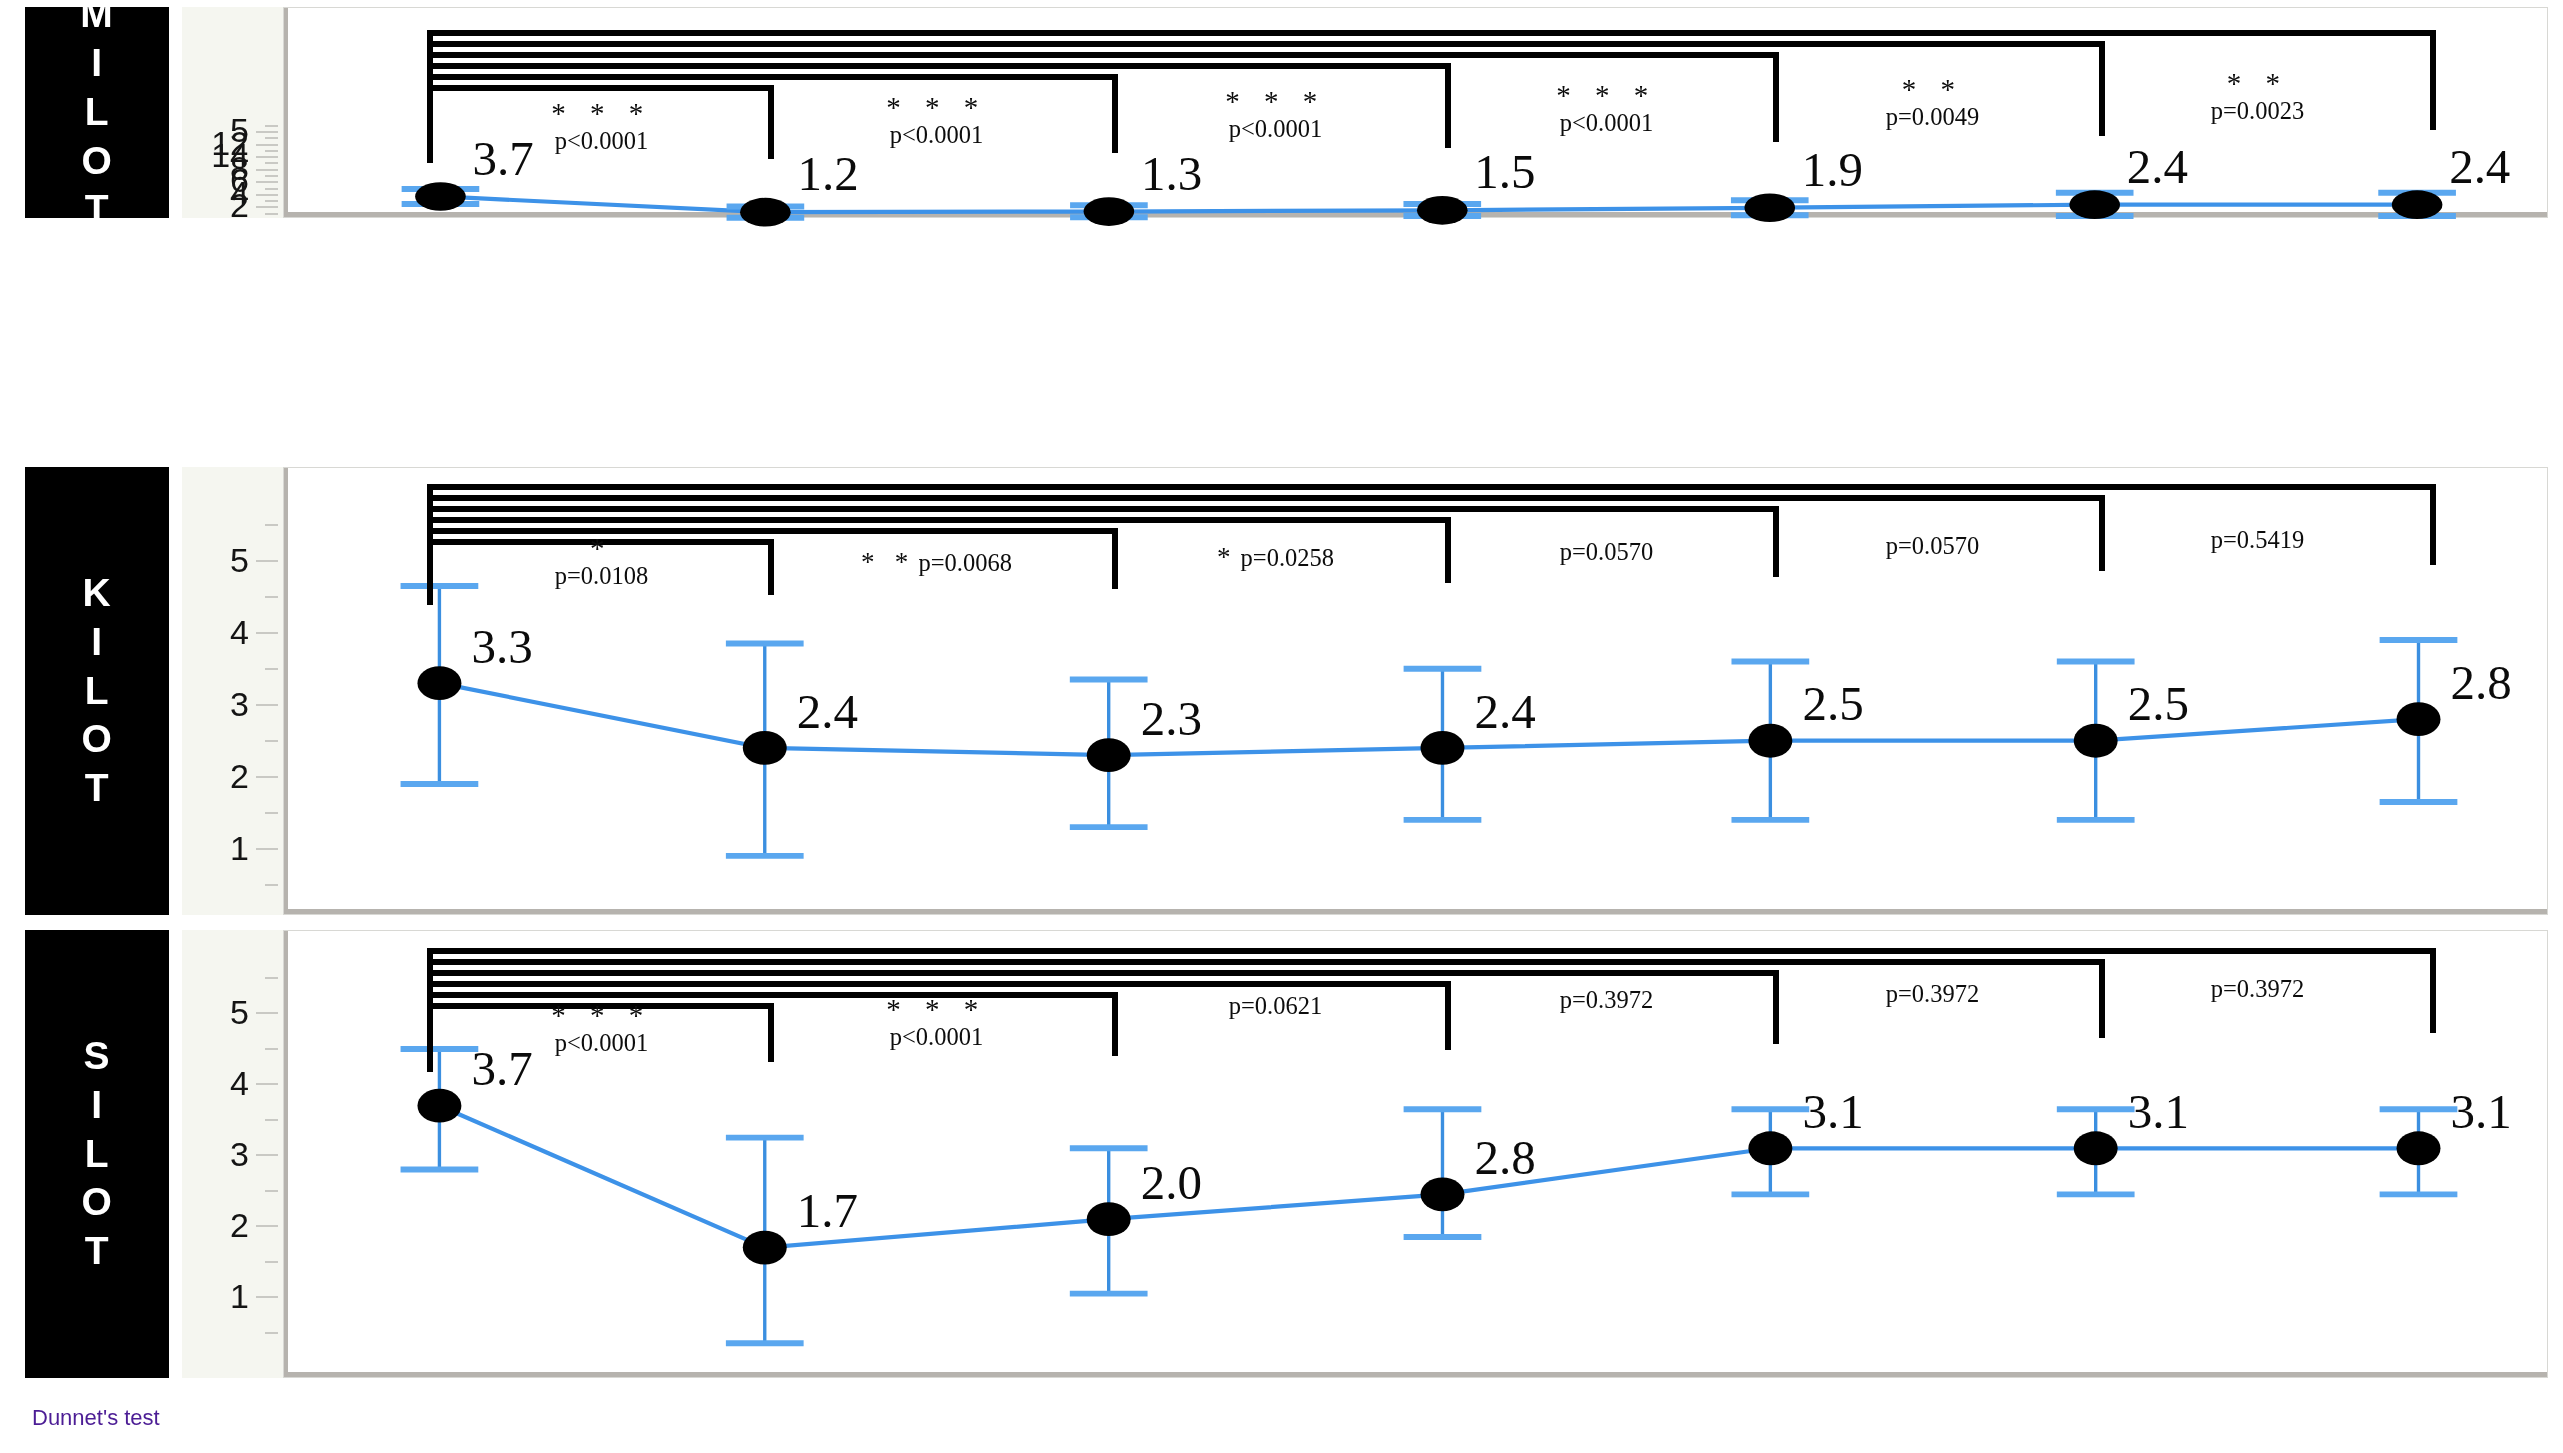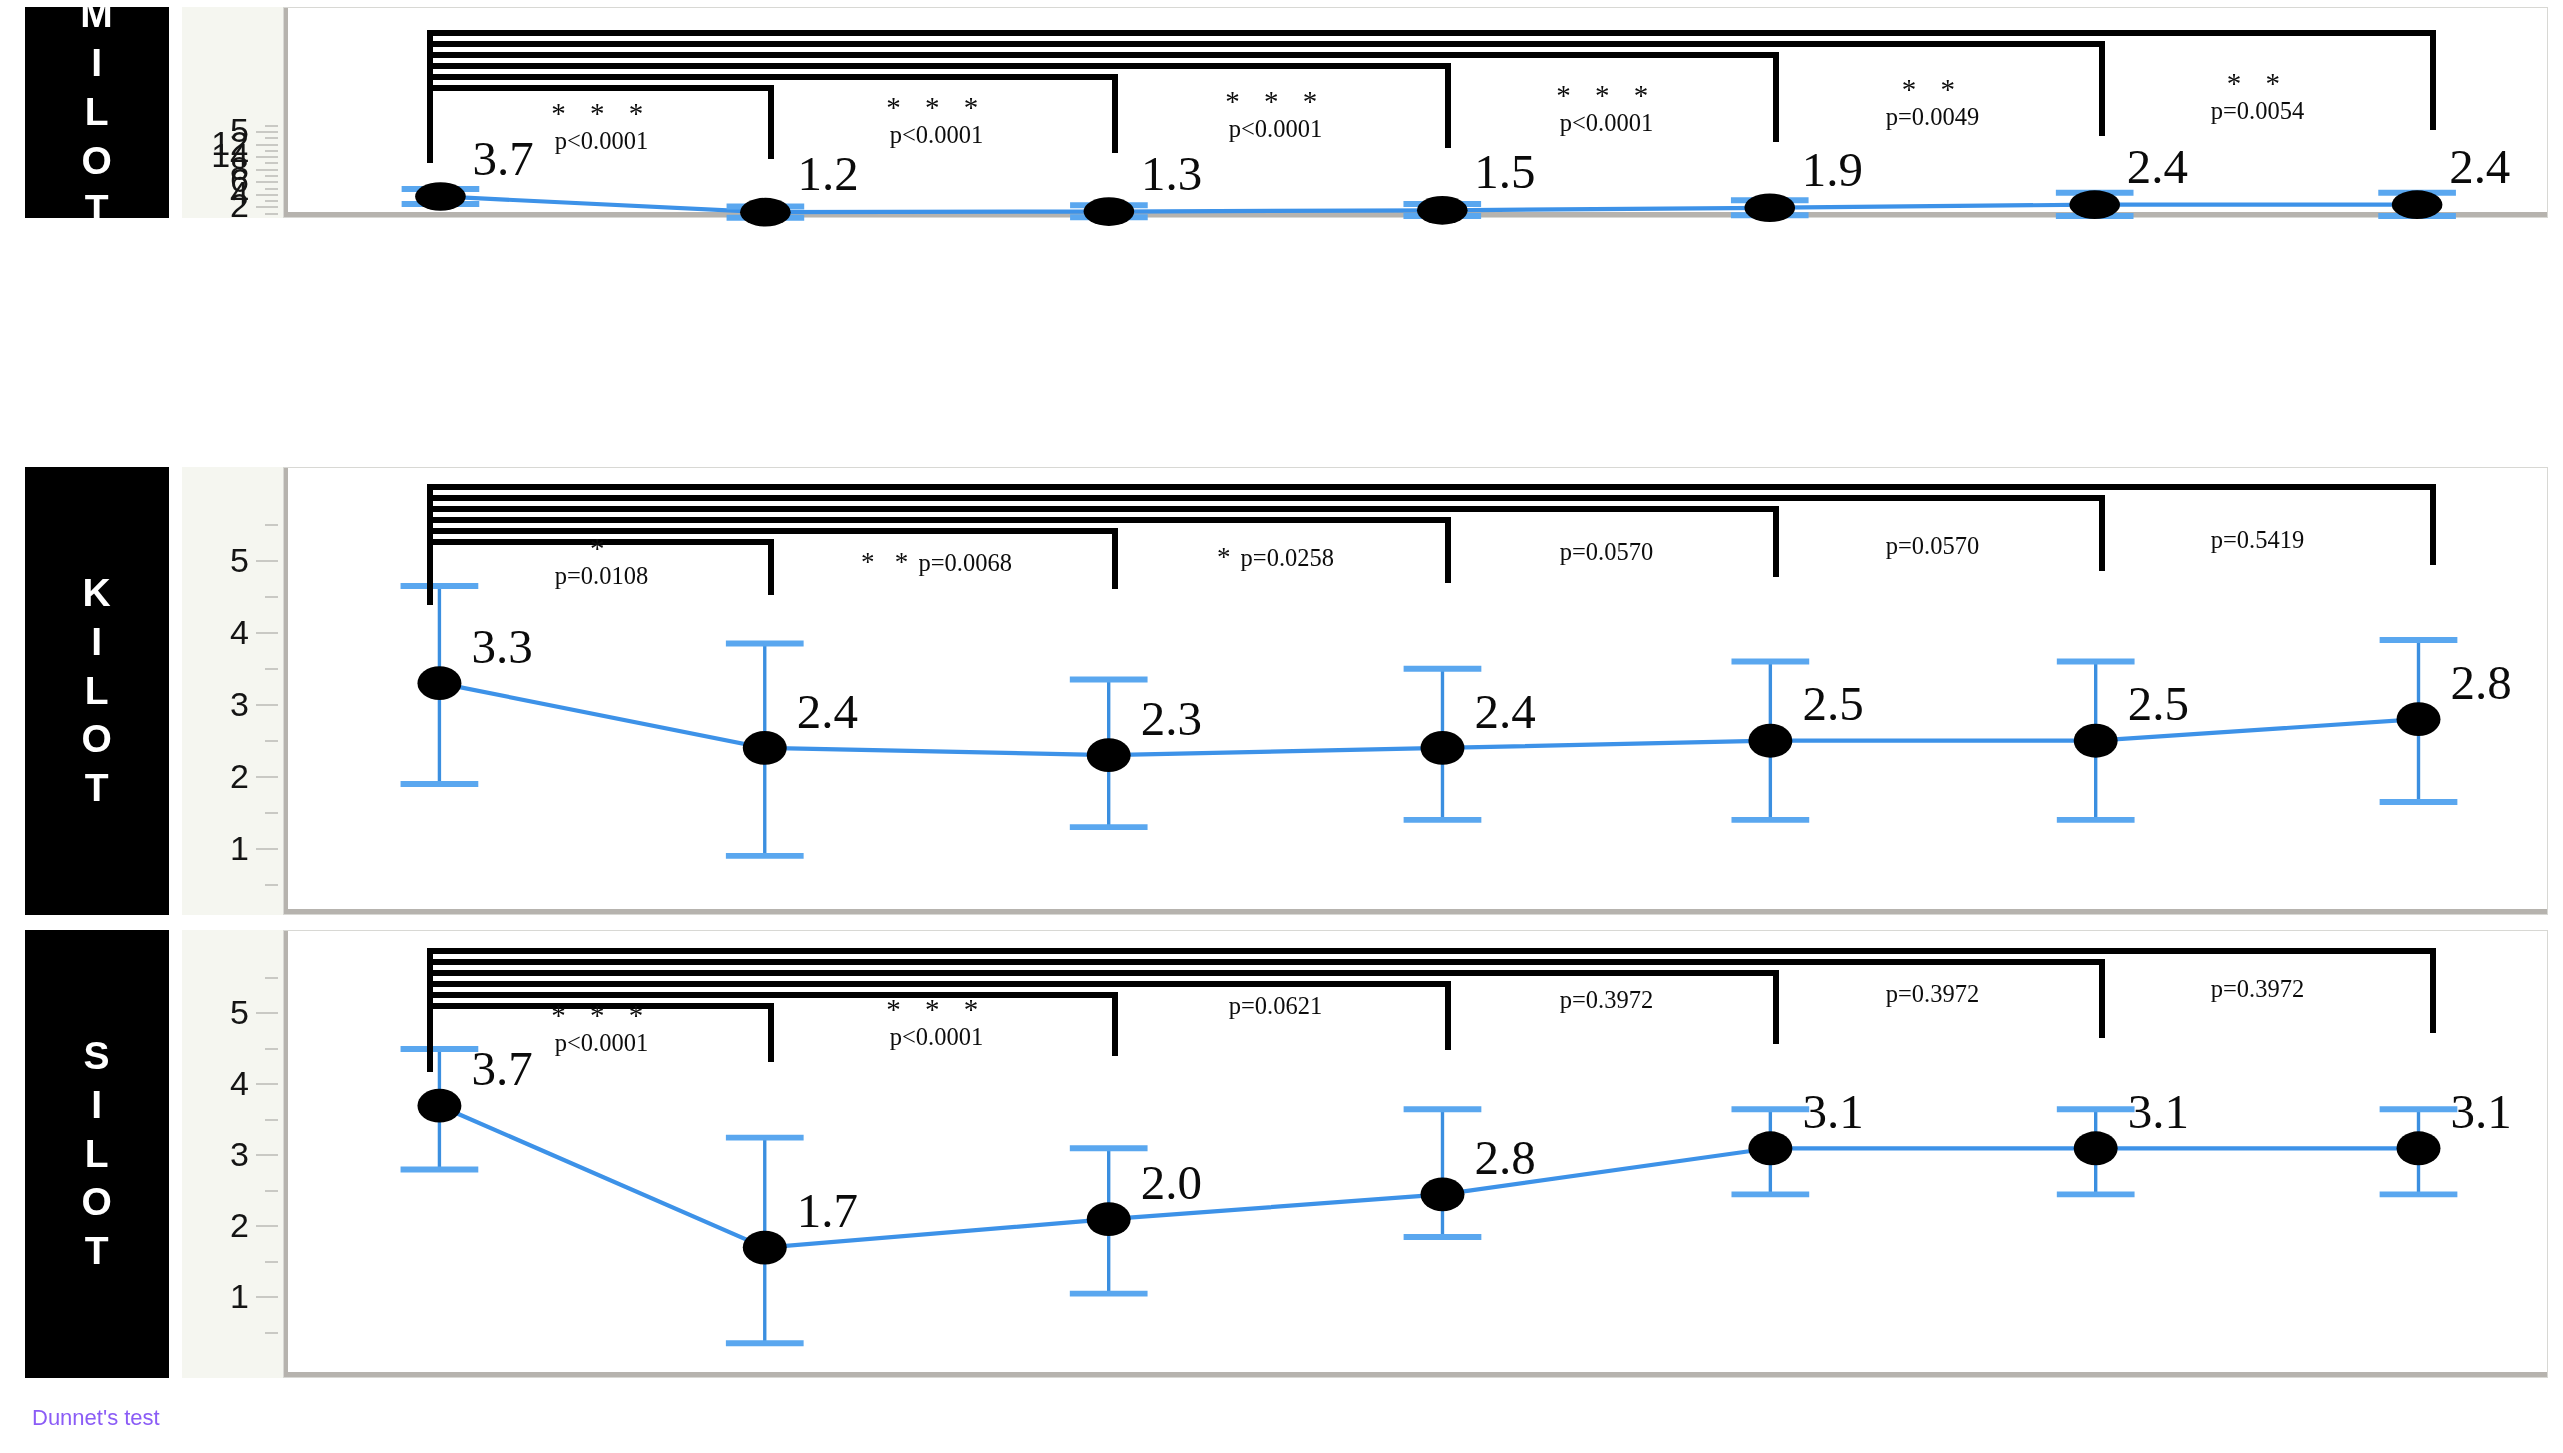--- a/index.html
+++ b/index.html
@@ -44,21 +44,21 @@
   .sig .stars{display:block;font-size:29px;letter-spacing:8.5px;line-height:25px;}
   .sig .pv{display:block;font-size:24.5px;line-height:29px;}
   .sig.inline .stars{display:inline;font-size:27px;letter-spacing:6.8px;}
   .sig.inline .pv{display:inline;font-size:24.5px;}
 
   
   .xaxis{position:absolute;left:0;top:1386px;width:2563px;height:68px;}
   .xlab{position:absolute;top:0;transform:translateX(-50%);font-family:"Liberation Serif",serif;
         font-size:47px;color:#0a0a0a;white-space:nowrap;}
   .testnote{position:absolute;left:32px;top:1405px;font-family:"Liberation Sans",sans-serif;
-            font-size:22px;color:#8b5cf6;}
+            font-size:22px;color:#4c1d95;}
 </style>
 </head>
 <body>
 
 <div class="sheet">
 
   <div class="panel" id="panel0" style="top:6.8px;height:211px;">
     <div class="side-label" style="height:211px;">
       <span>M</span>
       <span>I</span>
@@ -441,21 +441,21 @@
     </div>
     <div class="brk" style="left: 427px; top: 30px; width: 2009px; height: 117px;">
       <div class="htop" style="width:2009px"></div>
       <div class="vright" style="left:2003px;height:100px"></div>
     </div>
     <div class="brk" style="left: 427px; top: 30px; width: 6px; height: 133px;">
       <div class="vleft" style="height:100%"></div>
     </div>
     <div class="sig" style="left: 2114px; top: 71px; width: 287px;">
       <span class="stars">* *</span>
-      <span class="pv">p=0.0054</span>
+      <span class="pv">p=0.0023</span>
     </div>
     <div class="brk" style="left: 427px; top: 539px; width: 346px; height: 73px;">
       <div class="htop" style="width:346px"></div>
       <div class="vleft" style="height:66px"></div>
       <div class="vright" style="left:341px;height:56px"></div>
     </div>
     <div class="sig" style="left: 458px; top: 536px; width: 287px;">
       <span class="stars">*</span>
       <span class="pv">p=0.0108</span>
     </div>

